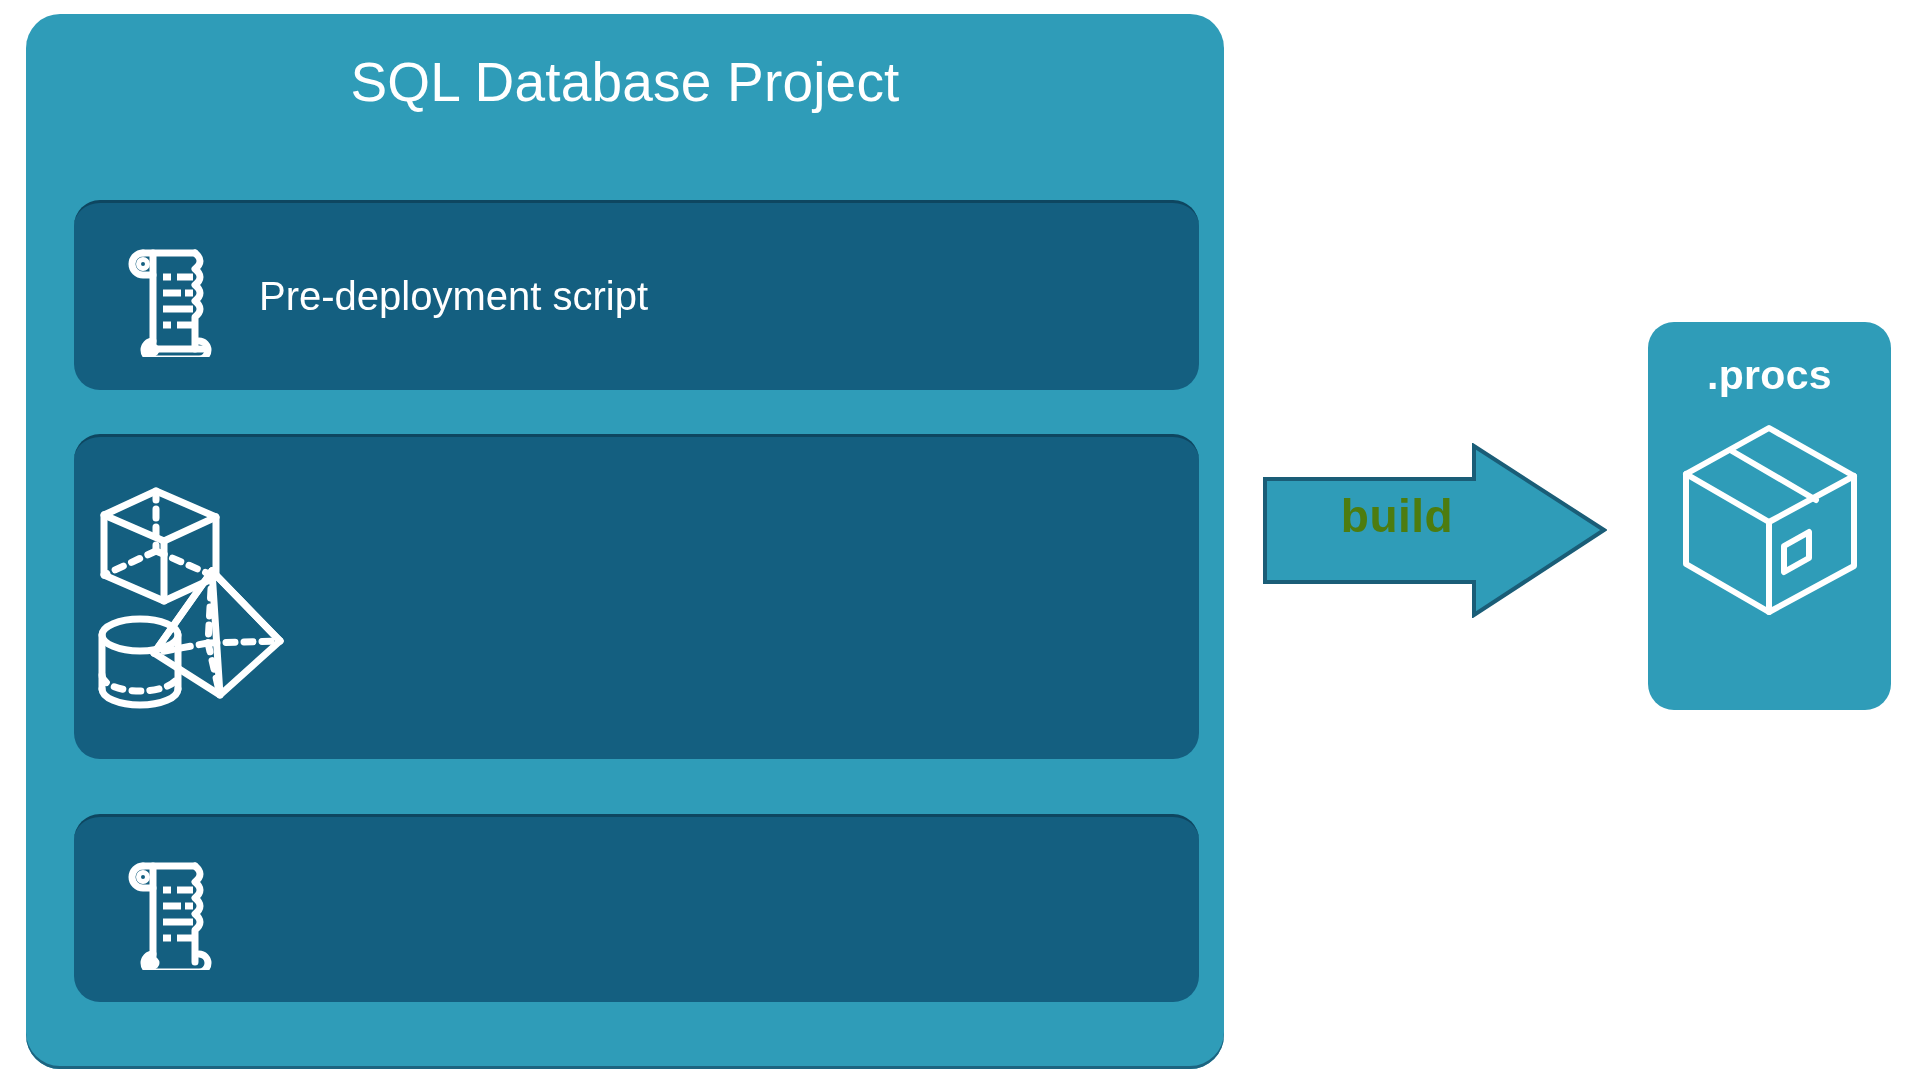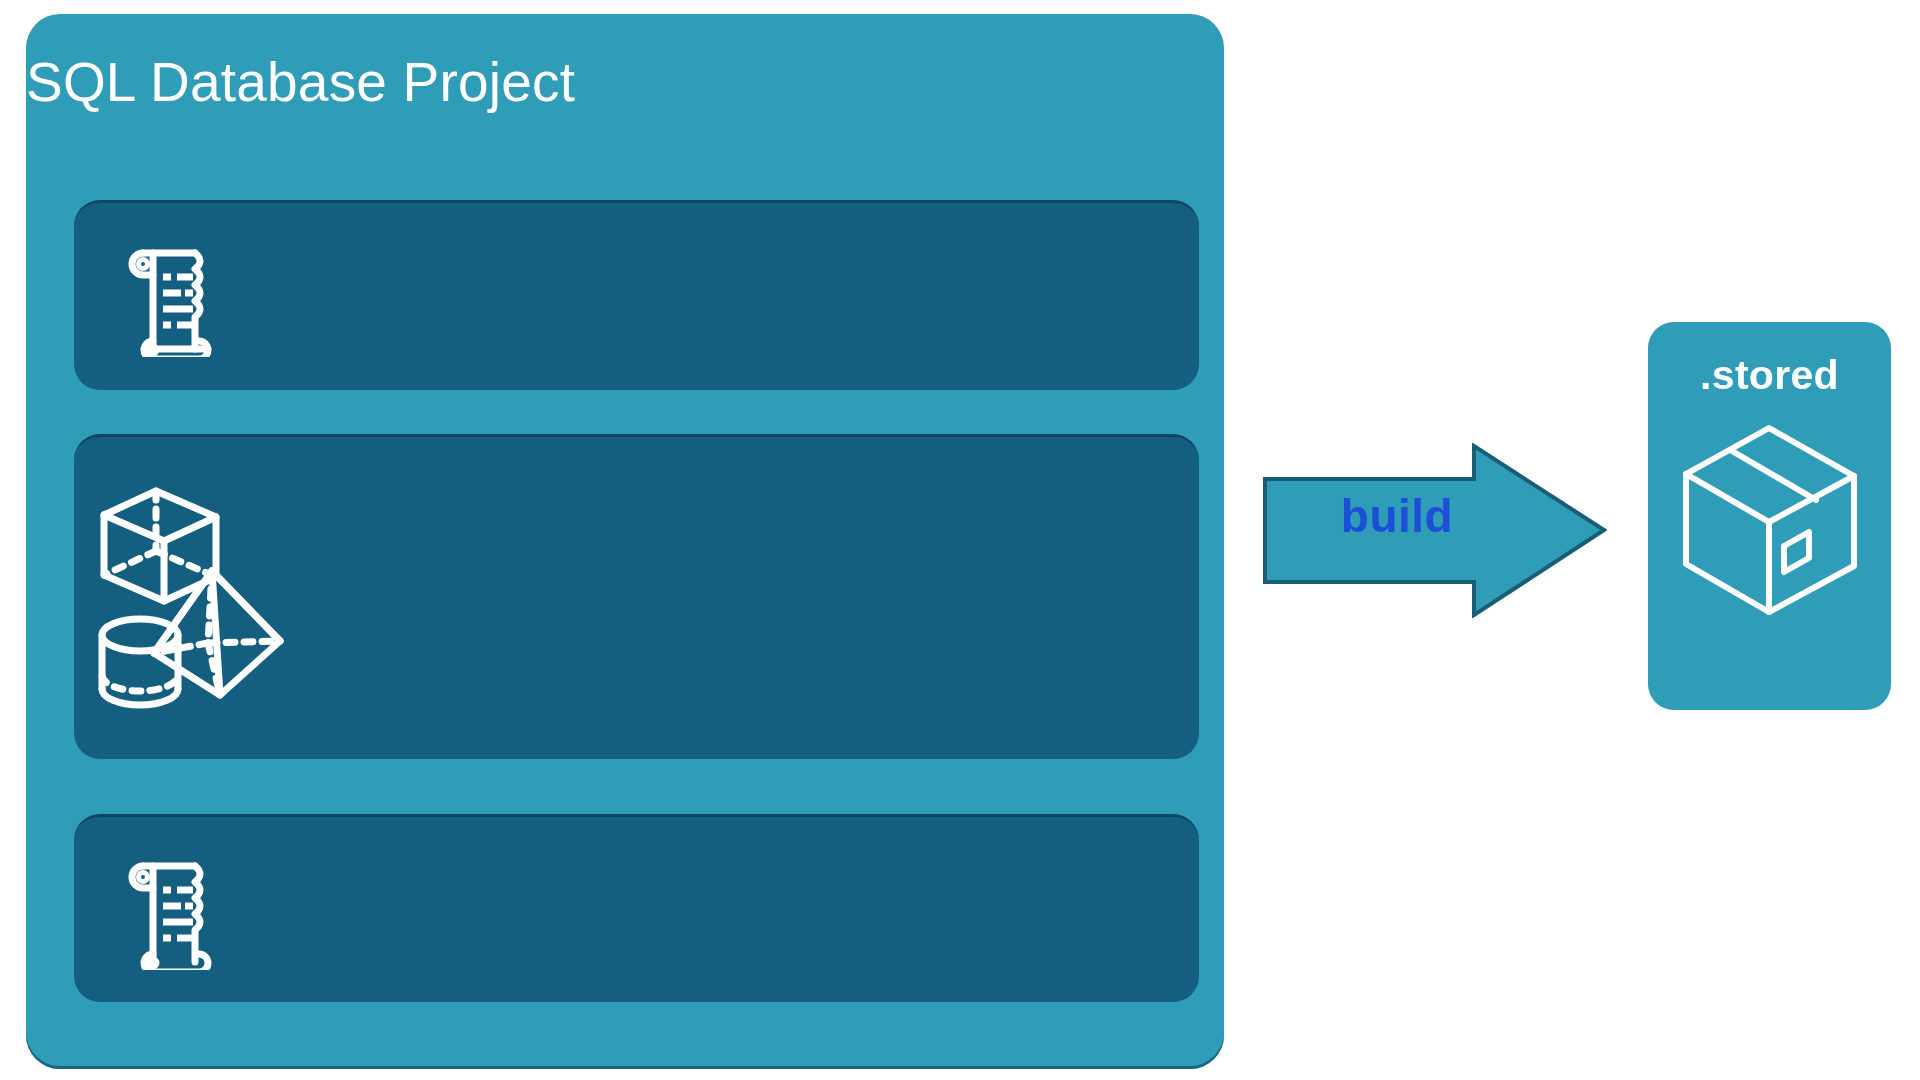--- a/index.html
+++ b/index.html
@@ -25,21 +25,21 @@
     background: #2F9CB8;
     border-radius: 34px;
     box-sizing: border-box;
     box-shadow: 0 -3px 0 0 #1D6480 inset;
   }
   #project-title {
     position: absolute;
     left: 0;
     top: 38px;
     width: 1198px;
-    text-align: left;
+    text-align: center;
     color: #ffffff;
     font-size: 55px;
     font-weight: 400;
     letter-spacing: 0.2px;
     line-height: 1.1;
     white-space: nowrap;
   }
 
   
   .card {
@@ -83,21 +83,21 @@
     top: 443px;
     width: 345px;
     height: 175px;
   }
   #build-text {
     position: absolute;
     left: 1312px;
     top: 489px;
     width: 170px;
     text-align: center;
-    color: #1d4ed8;
+    color: #4d7c0f;
     font-size: 46px;
     font-weight: bold;
     letter-spacing: 0.5px;
     white-space: nowrap;
   }
 
   
   #dacpac-card {
     position: absolute;
     left: 1648px;
@@ -155,20 +155,21 @@
           <path d="M52 40 h8"></path>
           <path d="M66 40 h16"></path>
           <path d="M52 56 h18"></path>
           <path d="M74 56 h8"></path>
           <path d="M52 72 h30"></path>
           <path d="M52 88 h8"></path>
           <path d="M66 88 h16"></path>
         </g>
       </svg>
     </div>
+    <div class="card-label">Pre-deployment script</div>
   </div>
 
   <div class="card" id="card-objs">
     <div class="card-icon">
       <svg width="255" height="250" viewBox="0 0 255 250" fill="none" stroke="#ffffff" stroke-width="7" stroke-linejoin="round" stroke-linecap="round">
 
         <g>
           <path d="M12 42 L64 18 L124 44 L124 104 L72 128 L12 102 Z"></path>
           <path d="M12 42 L72 68 L124 44"></path>
           <path d="M72 68 L72 128"></path>
@@ -226,21 +227,21 @@
     </div>
   </div>
 </div>
 
 <svg id="build-arrow" viewBox="0 0 345 175">
   <polygon points="3,36 212,36 212,3 342,87 212,172 212,139 3,139" fill="#2F9CB8" stroke="#1A5D77" stroke-width="4"></polygon>
 </svg>
 <div id="build-text">build</div>
 
 <div id="dacpac-card">
-  <div id="dacpac-label">.stored</div>
+  <div id="dacpac-label">.procs</div>
   <svg id="dacpac-icon" viewBox="0 0 190 200" fill="none" stroke="#ffffff" stroke-width="6" stroke-linejoin="round" stroke-linecap="round">
 
     <path d="M95 10 L180 58 L180 148 L95 194 L12 146 L12 56 Z"></path>
 
     <path d="M12 56 L95 104 L180 58"></path>
     <path d="M95 104 L95 194"></path>
 
     <path d="M58 33 L142 82"></path>
     <path d="M137 128 L137 84" stroke-width="0"></path>
 

